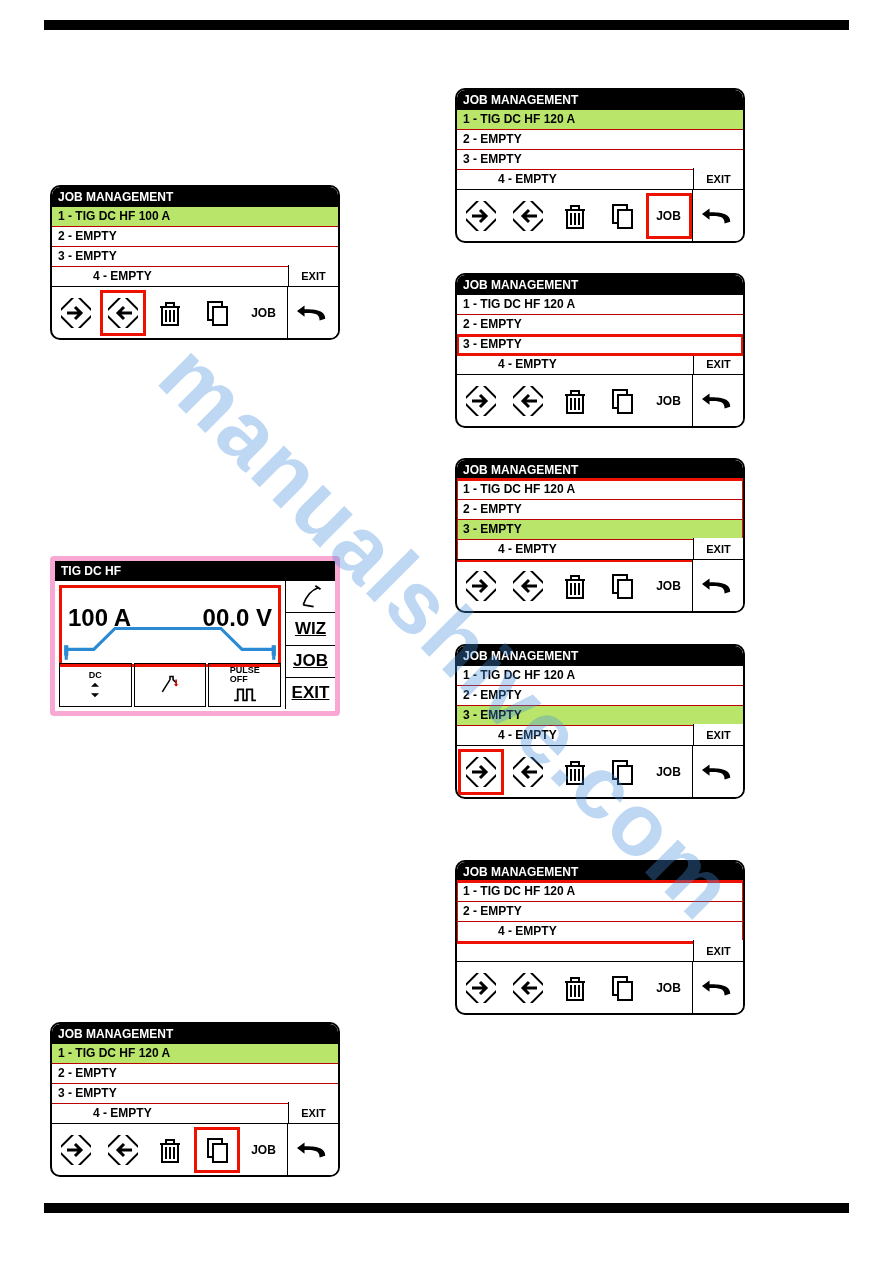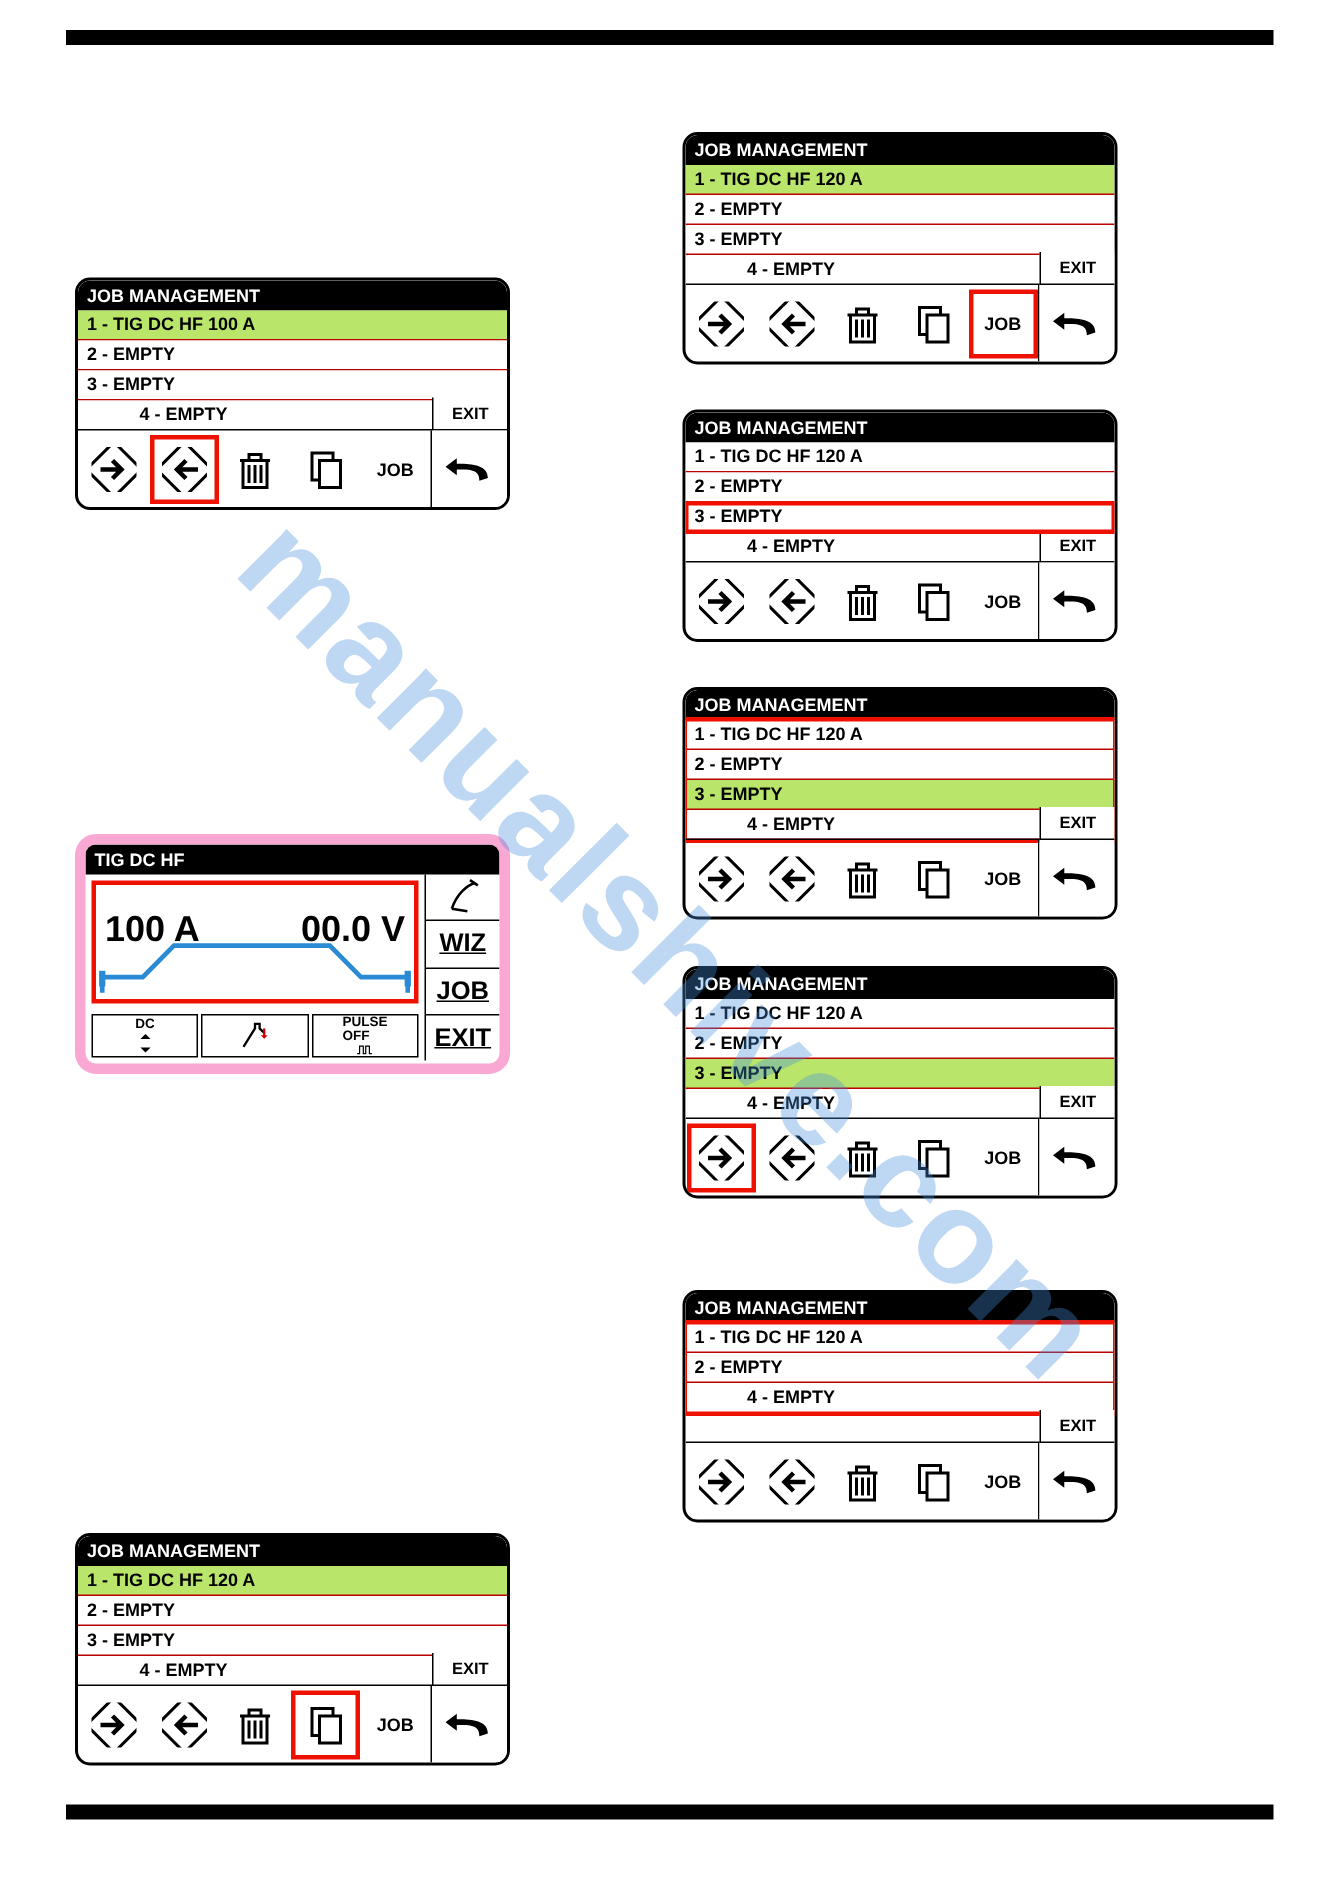--- a/index.html
+++ b/index.html
@@ -64,21 +64,21 @@
   #p-left2 { left: 50px; top: 1022px; }
   #p-r1 { left: 455px; top: 88px; }
   #p-r2 { left: 455px; top: 273px; }
   #p-r3 { left: 455px; top: 458px; }
   #p-r4 { left: 455px; top: 644px; }
   #p-r5 { left: 455px; top: 860px; }
 
   
   .weld {
     position: absolute; left: 50px; top: 556px; width: 290px; height: 160px;
-    border: 7px solid #f9a8d4; border-radius: 14px; background: #fff; overflow: hidden;
+    border: 5px solid #f9a8d4; border-radius: 4px; background: #fff; overflow: hidden;
   }
   .weld .titlebar {
     background: #000; color: #fff; font-size: 12px; font-weight: bold; padding: 3px 6px;
   }
   .weld .body { display: flex; height: calc(100% - 22px); }
   .weld .left { flex: 1 1 auto; position: relative; }
   .weld .right { width: 50px; display: flex; flex-direction: column; border-left: 1px solid #000; }
   .weld .right .rbtn {
     flex: 1 1 0; border-bottom: 1px solid #000; display: flex; align-items: center; justify-content: center;
     font-size: 17px; font-weight: bold; text-decoration: underline;
@@ -90,21 +90,21 @@
     position: absolute; left: 4px; top: 4px; right: 4px; height: 82px;
     border: 3px solid #e10;
   }
   .weld .graphbox .vals {
     display: flex; justify-content: space-between; padding: 16px 6px 0 6px;
     font-size: 24px; font-weight: bold;
   }
   .weld .graphbox svg { position: absolute; left: 0; bottom: 0; width: 100%; height: 46px; }
 
   .weld .modes {
-    position: absolute; left: 4px; bottom: 2px; right: 4px; height: 29px;
+    position: absolute; left: 4px; bottom: 2px; right: 4px; height: 44px;
     display: flex; gap: 2px; justify-content: center;
   }
   .mbtn {
     flex: 1 1 0; border: 1px solid #000; display: flex; flex-direction: column;
     align-items: center; justify-content: center; font-size: 9px; font-weight: bold;
   }
   .mbtn svg { width: 26px; height: 20px; }
 </style>
 </head>
 <body>

